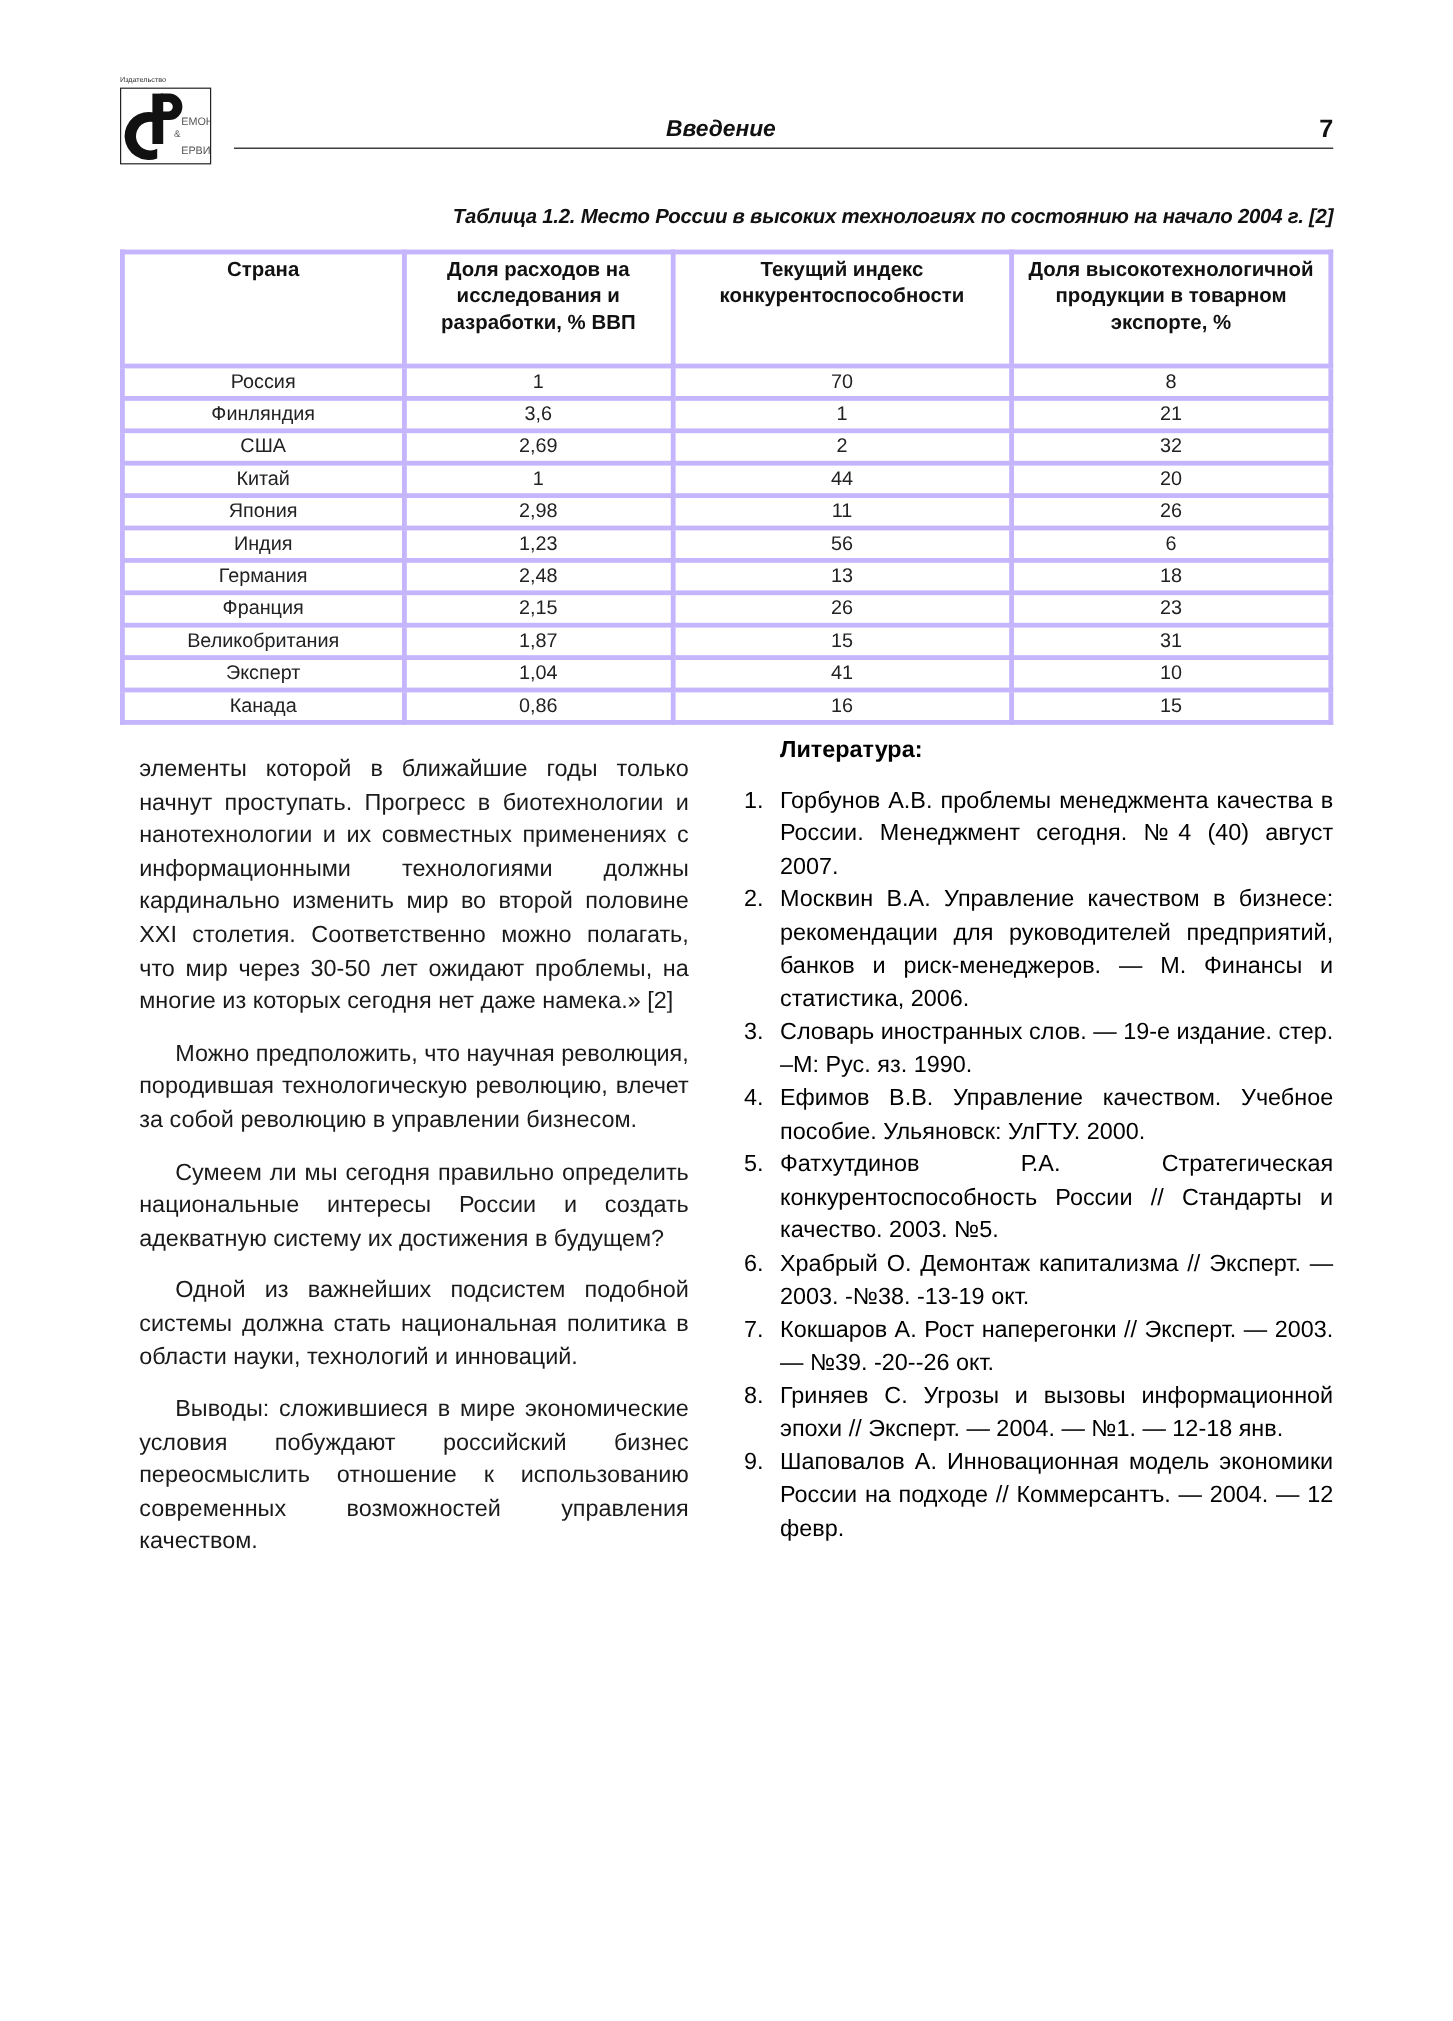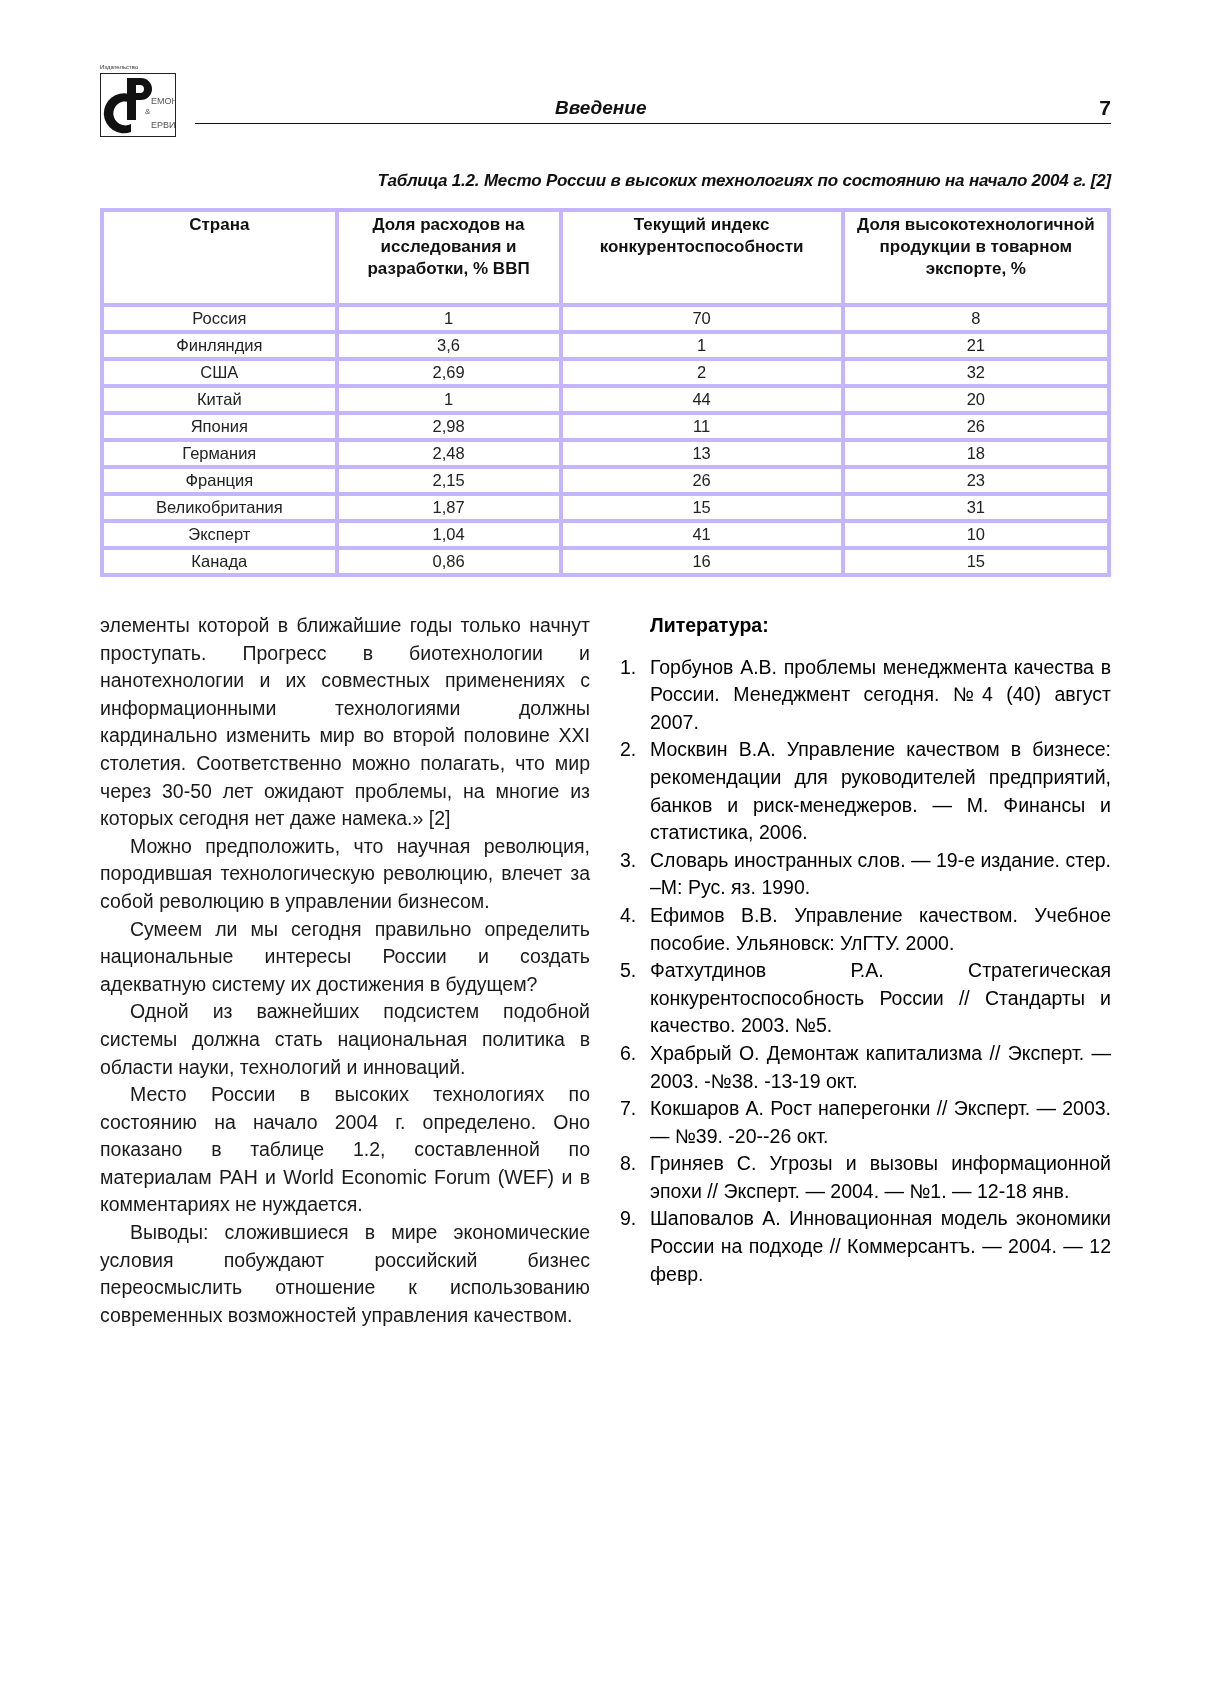--- a/index.html
+++ b/index.html
@@ -35,21 +35,21 @@
   table.data td { height: 23px; padding: 0; line-height: 23px; }
   table.data col.c1 { width: 236px; }
   table.data col.c2 { width: 225px; }
   table.data col.c3 { width: 283px; }
   table.data col.c4 { width: 267px; }
 
   .col-left {
     position: absolute; left: 100px; top: 612px; width: 490px;
     font-size: 19.5px; line-height: 27.6px; text-align: justify; color: #1a1a1a;
   }
-  .col-left p { margin: 0; }
+  .col-left p { margin: 16px; }
   .col-left p.indent { text-indent: 30px; }
 
   .col-right {
     position: absolute; left: 620px; top: 612px; width: 491px;
     font-size: 19.5px; line-height: 27.6px; color: #000000;
   }
   .refs-title { font-weight: bold; margin: 0 0 14px 30px; font-size: 19.5px; }
   .ref { display: flex; text-align: justify; }
   .ref-num { width: 30px; flex: 0 0 30px; }
   .ref-text { flex: 1; }
@@ -115,20 +115,26 @@
         <td>44</td>
         <td>20</td>
       </tr>
     <tr>
         <td>Япония</td>
         <td>2,98</td>
         <td>11</td>
         <td>26</td>
       </tr>
     <tr>
+        <td>Индия</td>
+        <td>1,23</td>
+        <td>56</td>
+        <td>6</td>
+      </tr>
+    <tr>
         <td>Германия</td>
         <td>2,48</td>
         <td>13</td>
         <td>18</td>
       </tr>
     <tr>
         <td>Франция</td>
         <td>2,15</td>
         <td>26</td>
         <td>23</td>
@@ -152,21 +158,20 @@
         <td>15</td>
       </tr>
   </tbody>
 </table>
 
 <div class="col-left">
   <p>элементы которой в ближайшие годы только начнут проступать. Прогресс в биотехнологии и нанотехнологии и их совместных применениях с информационными технологиями должны кардинально изменить мир во второй половине XXI столетия. Соответственно можно полагать, что мир через 30-50 лет ожидают проблемы, на многие из которых сегодня нет даже намека.» [2]</p>
   <p class="indent">Можно предположить, что научная революция, породившая технологическую революцию, влечет за собой революцию в управлении бизнесом.</p>
   <p class="indent">Сумеем ли мы сегодня правильно определить национальные интересы России и создать адекватную систему их достижения в будущем?</p>
   <p class="indent">Одной из важнейших подсистем подобной системы должна стать национальная политика в области науки, технологий и инноваций.</p>
-  <p class="indent">Место России в высоких технологиях по состоянию на начало 2004 г. определено. Оно показано в таблице 1.2, составленной по материалам РАН и World Economic Forum (WEF) и в комментариях не нуждается.</p>
   <p class="indent">Выводы: сложившиеся в мире экономические условия побуждают российский бизнес переосмыслить отношение к использованию современных возможностей управления качеством.</p>
 </div>
 
 <div class="col-right">
   <div class="refs-title">Литература:</div>
   <div class="ref">
       <span class="ref-num">1.</span>
       <span class="ref-text">Горбунов А.В. проблемы менеджмента качества в России. Менеджмент сегодня. №4 (40) август 2007.</span>
     </div>
   <div class="ref">

